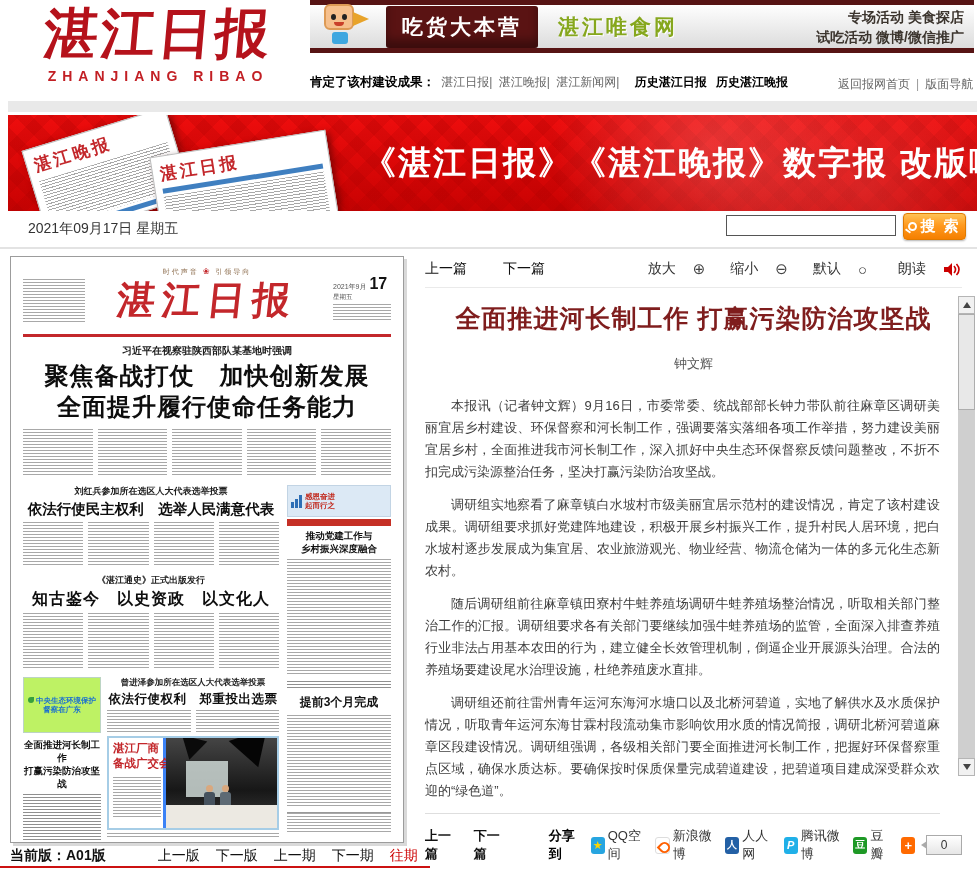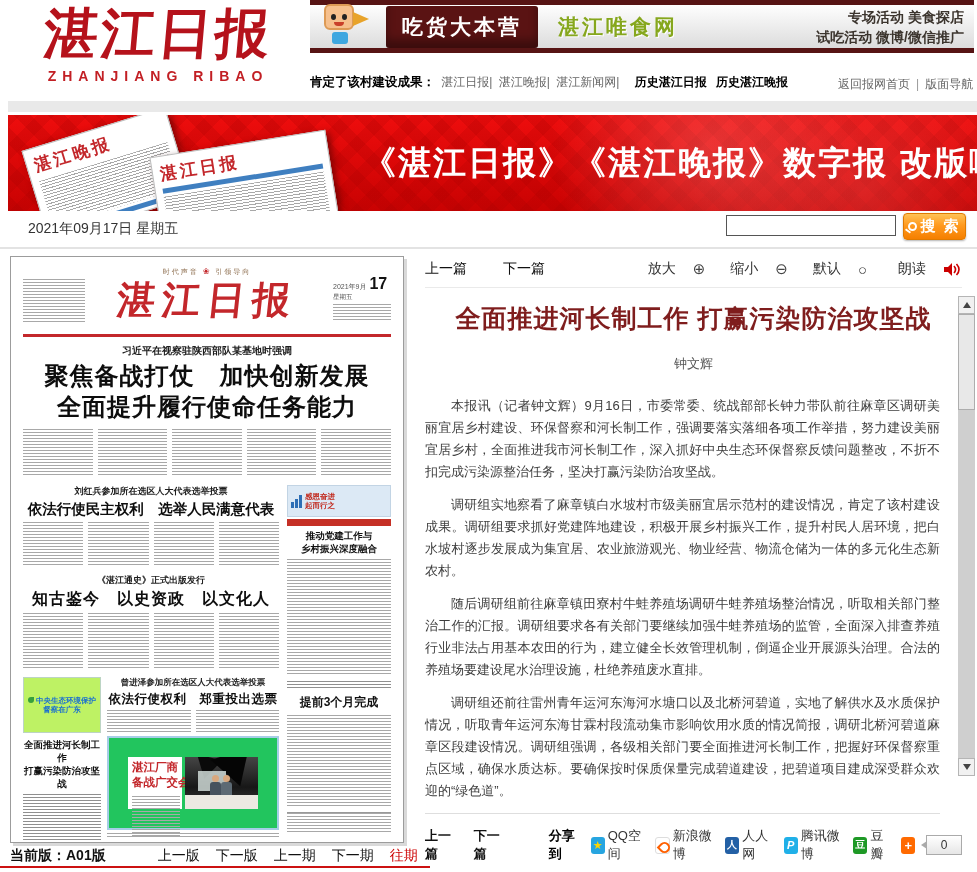--- a/index.html
+++ b/index.html
@@ -113,21 +113,21 @@
   .bot-left { width:78px; flex:0 0 78px; }
   .eco-logo { background:#bef264; border:1px solid #bcd4c4; padding:18px 1px; text-align:center; }
   .eco-l { font-size:7.5px; font-weight:700; color:#1a6fd0; line-height:9px; }
   .eco-leaf { display:inline-block; width:6px; height:6px; background:#37a03c; border-radius:50% 0 50% 50%; margin-right:2px; }
   .eco-h { font-size:9.5px; font-weight:700; color:#111; text-align:center; line-height:13px; margin:5px 0 4px; }
   .eco-sim { height:104px; }
   .bot-center { flex:1; min-width:0; }
   .k4 { font-size:8.5px; margin-bottom:2px; }
   .h4line { font-size:12.5px; letter-spacing:0.5px; line-height:16px; white-space:nowrap; }
   .s4-cols { height:22px; margin-top:3px; }
-  .photo-box { margin-top:4px; border:2px solid #a6cde6; background:#22c55e; padding:19px; display:flex; gap:3px; height:94px; }
+  .photo-box { margin-top:4px; border:2px solid #a6cde6; background:#3b82f6; padding:0; display:flex; gap:3px; height:94px; }
   .pb-cap { width:54px; flex:0 0 54px; background:#fff; padding:3px 2px 2px 4px; }
   .pb-cap-t { font-family:"Liberation Serif","DejaVu Serif",serif; font-weight:900; color:#c3272b; font-size:11.5px; line-height:15px; white-space:nowrap; }
   .pb-cap-sim { height:40px; margin-top:6px; }
   .pb-photo { flex:1; position:relative; background:linear-gradient(#454545,#171717 58%,#3d3d3d); overflow:hidden; }
   .lampL { position:absolute; left:12%; top:0; width:0; height:0; border-left:13px solid transparent;
            border-right:13px solid transparent; border-top:22px solid #0a0a0a; transform:rotate(14deg); }
   .lampR { position:absolute; right:4%; top:-4px; width:0; height:0; border-left:20px solid transparent;
            border-right:20px solid transparent; border-top:34px solid #050505; transform:rotate(-18deg); }
   .ph-window { position:absolute; left:18%; top:26%; width:38%; height:40%; background:#cfd9d6; opacity:.85; }
   .ph-counter { position:absolute; left:0; bottom:0; width:100%; height:26%; background:#ece9e2; }

